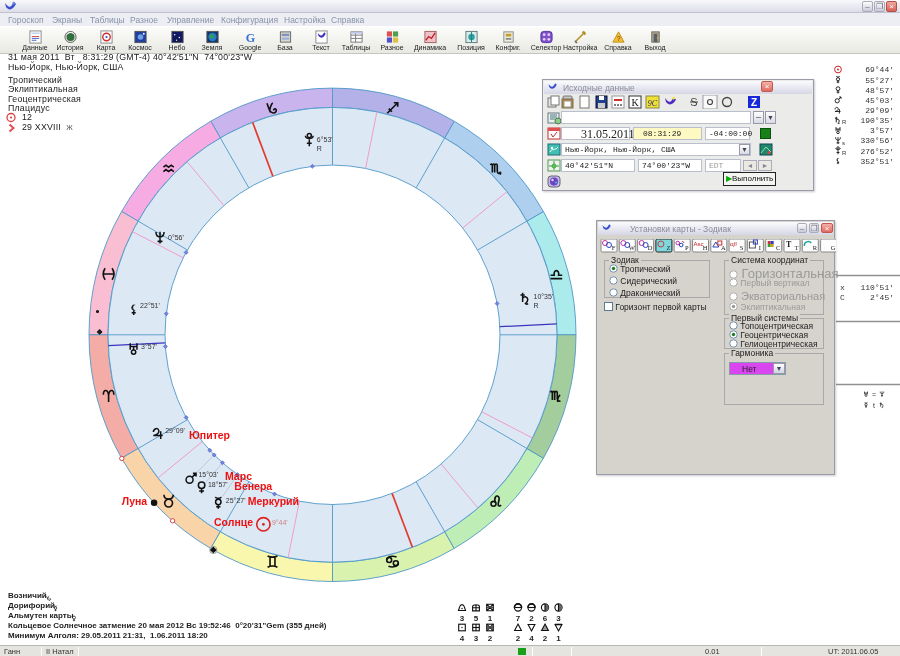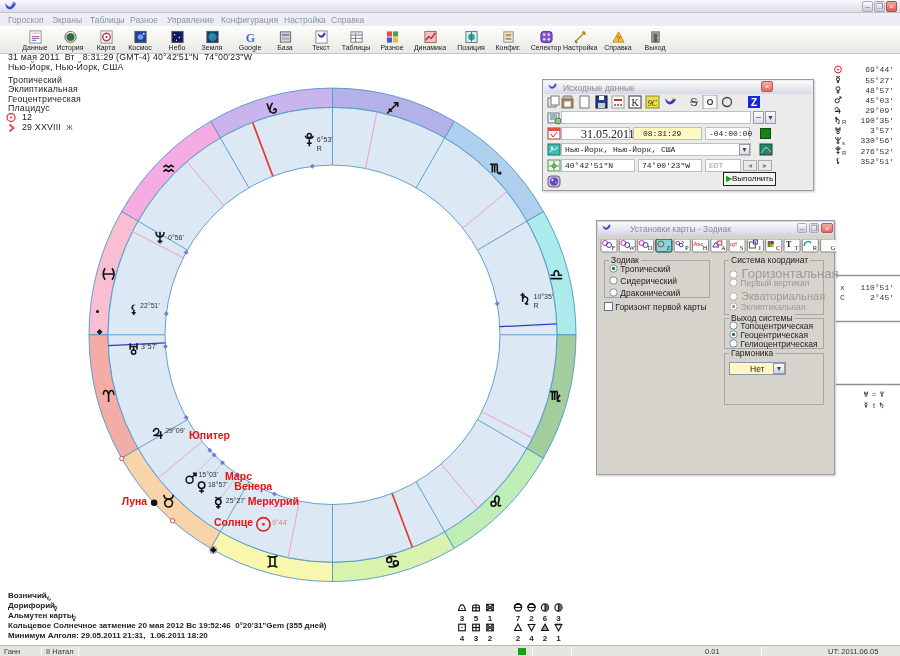--- a/index.html
+++ b/index.html
@@ -762,28 +762,28 @@
         <circle cx="4.5" cy="4.5" r="3.7" fill="#fff" stroke="#a8a8a8" stroke-width="0.9"></circle>
       </svg> Первый вертикал</div>
     <div style="position:absolute;left:132px;top:69px;font-size:11px;color:#9a9a9a;white-space:nowrap"><svg width="9" height="9" viewBox="0 0 9 9" style="vertical-align:-1px">
         <circle cx="4.5" cy="4.5" r="3.7" fill="#fff" stroke="#a8a8a8" stroke-width="0.9"></circle>
       </svg> Экваториальная</div>
     <div style="position:absolute;left:132px;top:81px;font-size:8.5px;color:#9a9a9a;white-space:nowrap"><svg width="9" height="9" viewBox="0 0 9 9" style="vertical-align:-1px">
         <circle cx="4.5" cy="4.5" r="3.7" fill="#fff" stroke="#a8a8a8" stroke-width="0.9"></circle>
         <circle cx="4.5" cy="4.5" r="1.7" fill="#9a9a9a"></circle>
       </svg> Эклиптикальная</div>
     <div style="position:absolute;left:127px;top:97px;width:100px;height:31px;border:1px solid #a8a8a8"></div>
-    <div style="position:absolute;left:132px;top:93px;font-size:8.5px;color:#222;background:#d6d3cc;padding:0 2px;line-height:8px">Выход системы</div>
+    <div style="position:absolute;left:132px;top:93px;font-size:8.5px;color:#222;background:#d6d3cc;padding:0 2px;line-height:8px">Первый системы</div>
     <div style="position:absolute;left:132px;top:100px;font-size:8.5px;color:#222;white-space:nowrap"><svg width="9" height="9" viewBox="0 0 9 9" style="vertical-align:-1px">
         <circle cx="4.5" cy="4.5" r="3.7" fill="#fff" stroke="#6888a8" stroke-width="0.9"></circle>
       </svg> Топоцентрическая</div>
     <div style="position:absolute;left:132px;top:109px;font-size:8.5px;color:#222;white-space:nowrap"><svg width="9" height="9" viewBox="0 0 9 9" style="vertical-align:-1px">
         <circle cx="4.5" cy="4.5" r="3.7" fill="#fff" stroke="#6888a8" stroke-width="0.9"></circle>
         <circle cx="4.5" cy="4.5" r="1.7" fill="#208020"></circle>
       </svg> Геоцентрическая</div>
     <div style="position:absolute;left:132px;top:118px;font-size:8.5px;color:#222;white-space:nowrap"><svg width="9" height="9" viewBox="0 0 9 9" style="vertical-align:-1px">
         <circle cx="4.5" cy="4.5" r="3.7" fill="#fff" stroke="#6888a8" stroke-width="0.9"></circle>
       </svg> Гелиоцентрическая</div>
     <div style="position:absolute;left:127px;top:132px;width:100px;height:52px;border:1px solid #a8a8a8"></div>
     <div style="position:absolute;left:132px;top:128px;font-size:8.5px;color:#222;background:#d6d3cc;padding:0 2px;line-height:8px">Гармоника</div>
-    <div style="position:absolute;left:132px;top:141px;width:57px;height:13px;background:#fef9c3;border:1px solid #8899aa;font-size:8.5px;color:#222;padding-left:20px;line-height:12px">Нет</div>
+    <div style="position:absolute;left:132px;top:141px;width:57px;height:13px;background:#d946ef;border:1px solid #8899aa;font-size:8.5px;color:#222;padding-left:12px;line-height:12px">Нет</div>
     <div style="position:absolute;left:176px;top:142px;width:12px;height:11px;background:linear-gradient(#fff,#cfd4e2);border:1px solid #99a;text-align:center;line-height:10px;font-size:7px;color:#446">▼</div>
 </div>
 
 </body></html>

